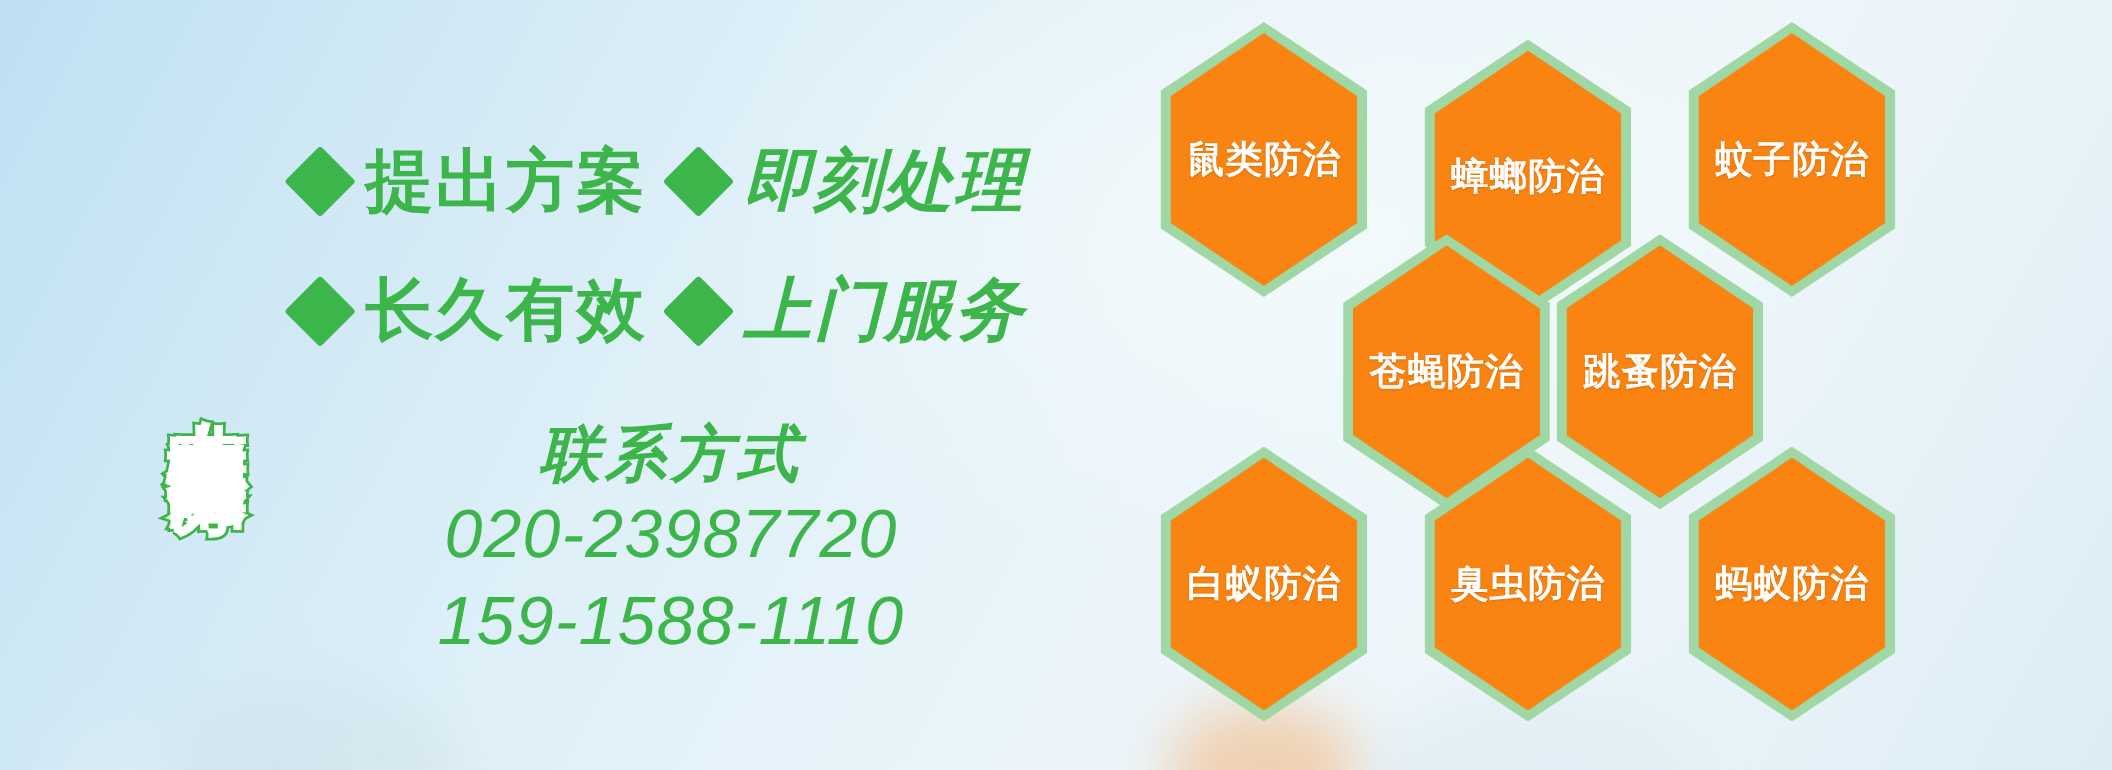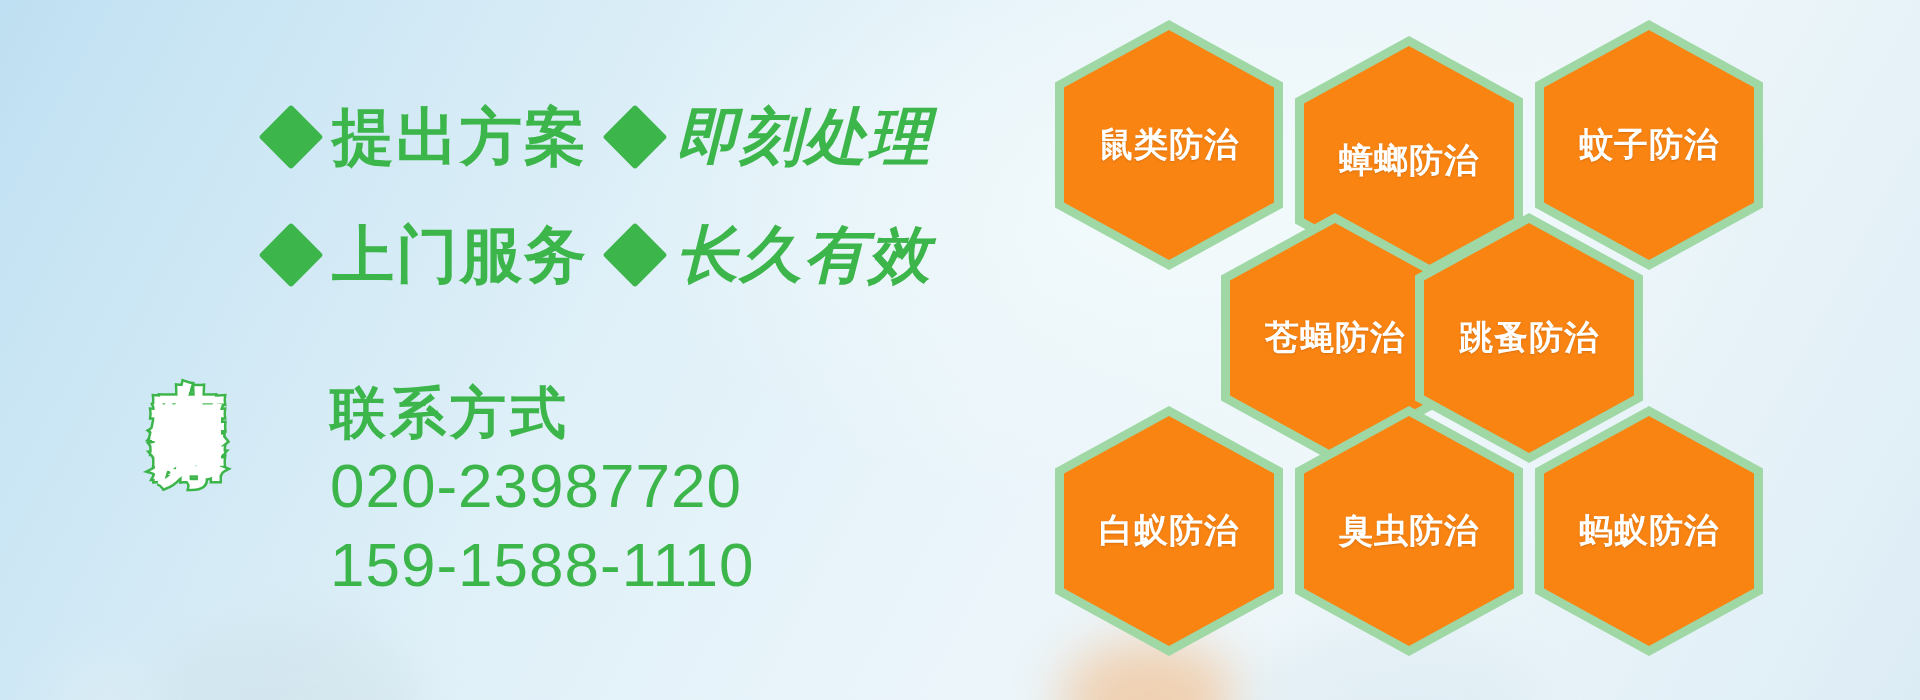--- a/index.html
+++ b/index.html
@@ -30,41 +30,41 @@
     font-size:74px;line-height:0.94;font-weight:700;letter-spacing:4px;
     color:#ffffff;
     -webkit-text-stroke:5px #3cb54a;
     paint-order:stroke fill;
     text-align:center;
     white-space:nowrap;
   }
 
   
   .features{position:absolute;left:268px;top:78px;width:600px;}
-  .frow{display:flex;align-items:center;height:118px;}
+  .frow{display:flex;align-items:flex-end;height:118px;}
   .fitem{display:flex;align-items:center;}
   .fitem + .fitem{margin-left:24px;font-style:italic;}
   .dia{
     width:46px;height:46px;background:#3cb54a;
     transform:rotate(45deg);flex:0 0 auto;border-radius:3px;
   }
   .ftext{
     margin-left:18px;font-size:62px;font-weight:700;color:#3cb54a;
     letter-spacing:2px;white-space:nowrap;line-height:1;
   }
 
   
-  .contact{position:absolute;left:330px;top:380px;width:560px;color:#3cb54a;}
+  .contact{position:absolute;left:330px;top:380px;width:560px;text-align:center;color:#3cb54a;font-style:italic;}
   .contact-title{font-size:56px;font-weight:700;letter-spacing:4px;line-height:1.18;}
   .phone{font-size:62px;font-weight:400;letter-spacing:1px;line-height:1.28;}
 
   
   .comb{position:absolute;left:1055px;top:6px;width:740px;height:690px;}
   .hex{
-    position:absolute;width:228px;height:250px;
+    position:absolute;width:188px;height:250px;
     background:#9fd8a4;
     clip-path:polygon(50% 0%,100% 25%,100% 75%,50% 100%,0% 75%,0% 25%);
     display:flex;align-items:center;justify-content:center;
   }
   .hex .inner{
     position:absolute;left:9px;top:10px;right:9px;bottom:10px;
     background:#f98412;
     clip-path:polygon(50% 0%,100% 25%,100% 75%,50% 100%,0% 75%,0% 25%);
   }
   .hex .lbl{
@@ -106,25 +106,25 @@
       </div>
       <div class="fitem">
         <span class="dia"></span>
         <span class="ftext">即刻处理</span>
       </div>
     </div>
 
     <div class="frow">
       <div class="fitem">
         <span class="dia"></span>
-        <span class="ftext">上门服务</span>
+        <span class="ftext">长久有效</span>
       </div>
       <div class="fitem">
         <span class="dia"></span>
-        <span class="ftext">长久有效</span>
+        <span class="ftext">上门服务</span>
       </div>
     </div>
 
   </div>
 
   <div class="contact">
     <div class="contact-title">联系方式</div>
     <div class="phone">020-23987720</div>
     <div class="phone">159-1588-1110</div>
   </div>

